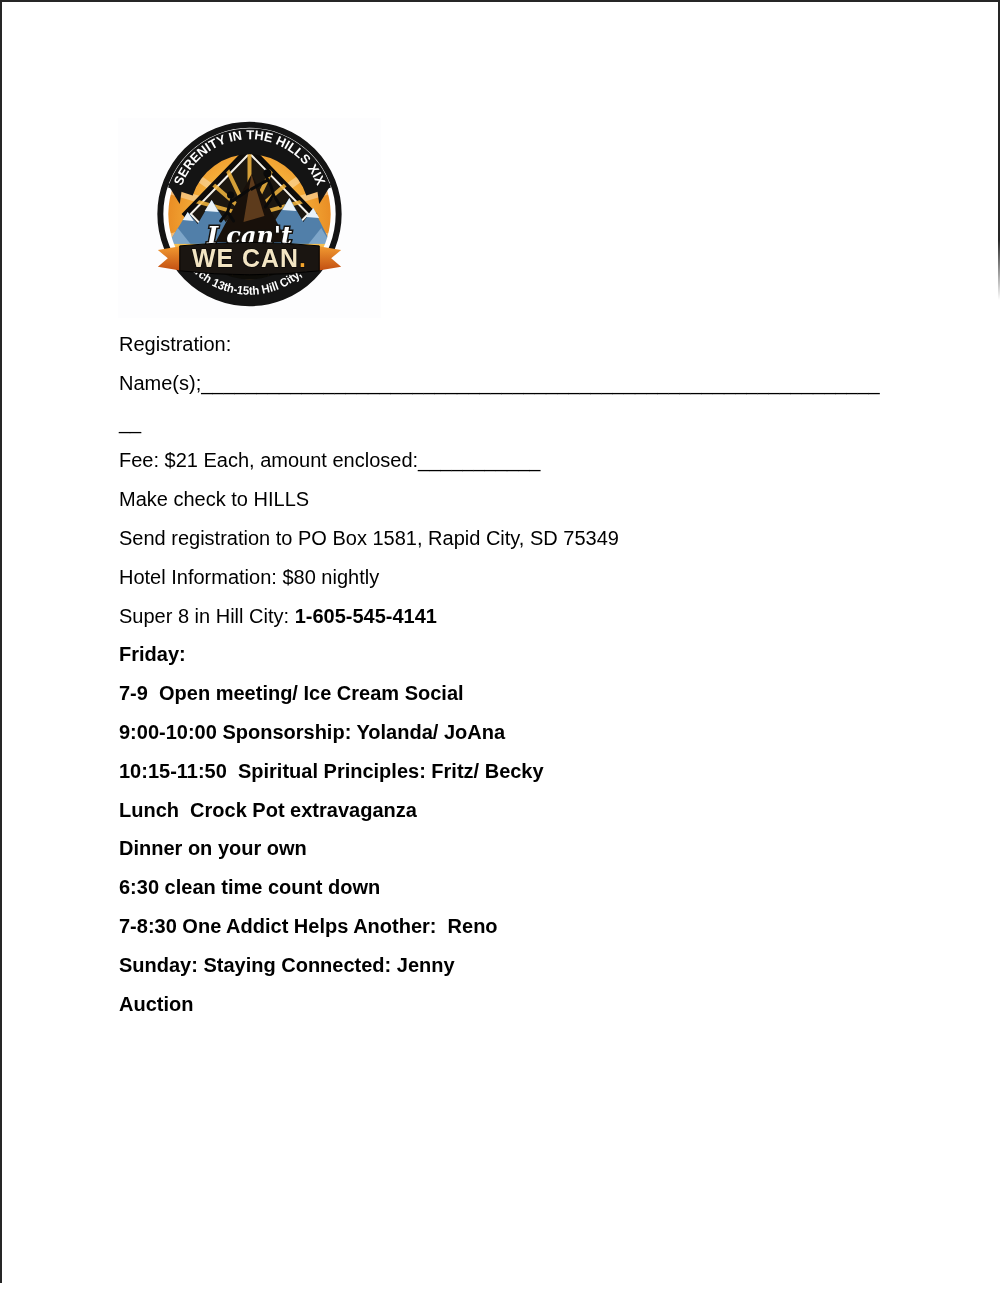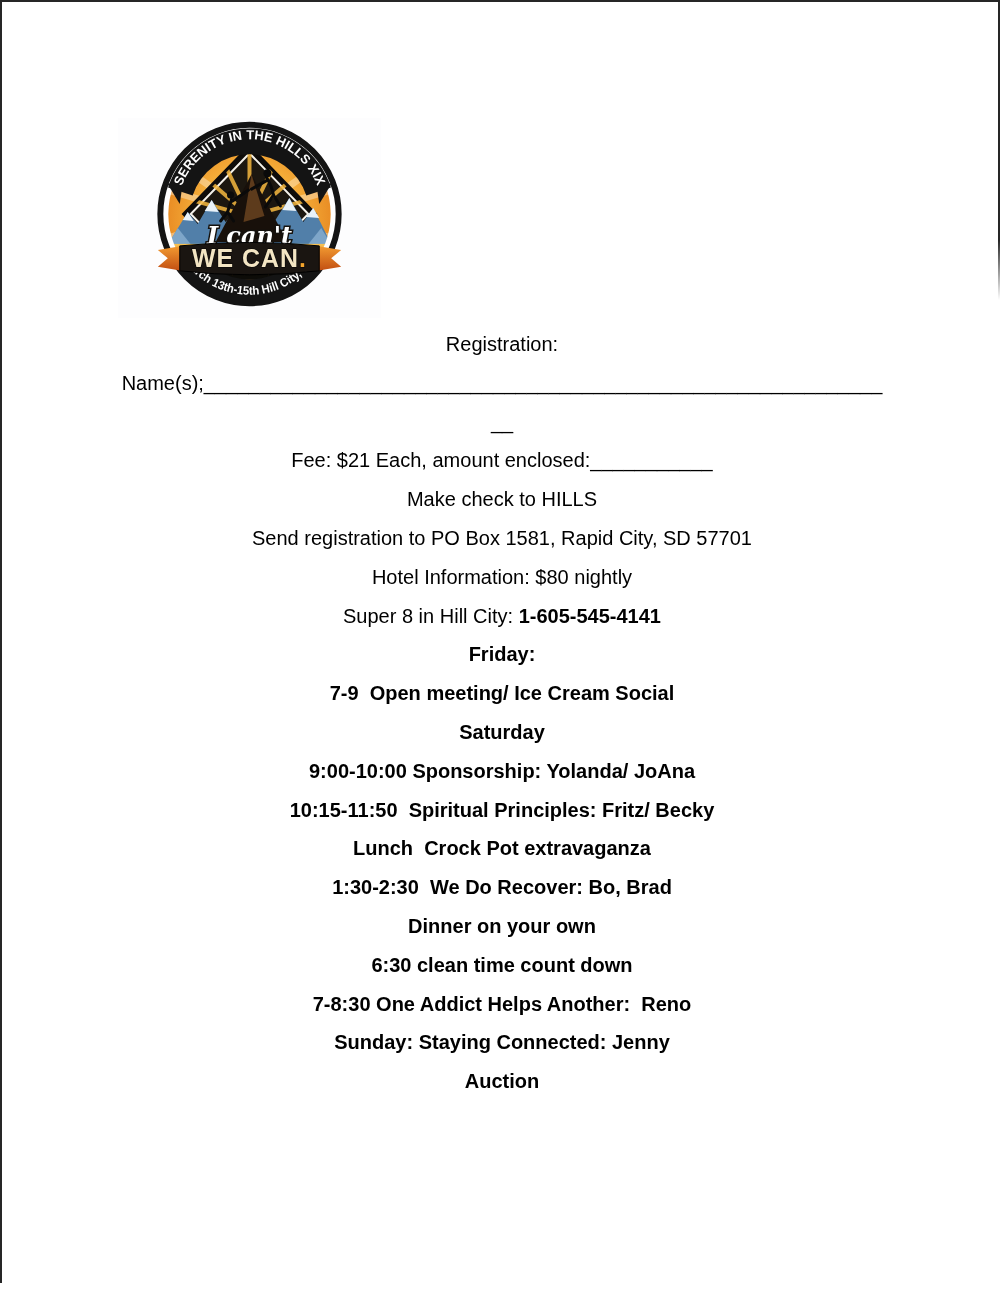--- a/index.html
+++ b/index.html
@@ -11,21 +11,21 @@
     overflow:hidden;
     font-family:"Liberation Sans", sans-serif;
     color:#000000;
   }
   .edge { position:absolute; background:#262626; }
   .edge-top { left:0; top:0; width:1000px; height:2px; }
   .edge-left { left:0; top:0; width:2px; height:1283px; }
   .edge-right { left:998px; top:0; width:2px; height:300px;
     background:linear-gradient(#262626 80%, rgba(38,38,38,0)); }
   .logo-wrap { position:absolute; left:118px; top:118px; width:263px; height:200px; background:#fdfdfe; }
-  .content { position:absolute; left:119px; top:325px; width:766px;text-align:center; }
+  .content { position:absolute; left:119px; top:325px; width:766px; }
   .content p {
     font-size:20px;
     line-height:38.8px;
     white-space:pre-wrap;
     font-weight:400;
   }
   .content p.bold { font-weight:700; }
   .content b { font-weight:700; }
 </style>
 </head>
@@ -161,29 +161,27 @@
       </g>
     </svg>
   </div>
 
   <div class="content">
     <p>Registration:</p>
     <p><span>Name(s);</span><span>_____________________________________________________________</span></p>
     <p>__</p>
     <p>Fee: $21 Each, amount enclosed:___________</p>
     <p>Make check to HILLS</p>
-    <p>Send registration to PO Box 1581, Rapid City, SD 57701</p>
+    <p>Send registration to PO Box 1581, Rapid City, SD 75349</p>
     <p>Hotel Information: $80 nightly</p>
     <p><span>Super 8 in Hill City: </span><b>1-605-545-4141</b></p>
     <p class="bold">Friday:</p>
     <p class="bold">7-9  Open meeting/ Ice Cream Social</p>
-    <p class="bold">Saturday</p>
     <p class="bold">9:00-10:00 Sponsorship: Yolanda/ JoAna</p>
     <p class="bold">10:15-11:50  Spiritual Principles: Fritz/ Becky</p>
     <p class="bold">Lunch  Crock Pot extravaganza</p>
-    <p class="bold">1:30-2:30  We Do Recover: Bo, Brad</p>
     <p class="bold">Dinner on your own</p>
     <p class="bold">6:30 clean time count down</p>
     <p class="bold">7-8:30 One Addict Helps Another:  Reno</p>
     <p class="bold">Sunday: Staying Connected: Jenny</p>
     <p class="bold">Auction</p>
   </div>
 </div>
 
 </body></html>

